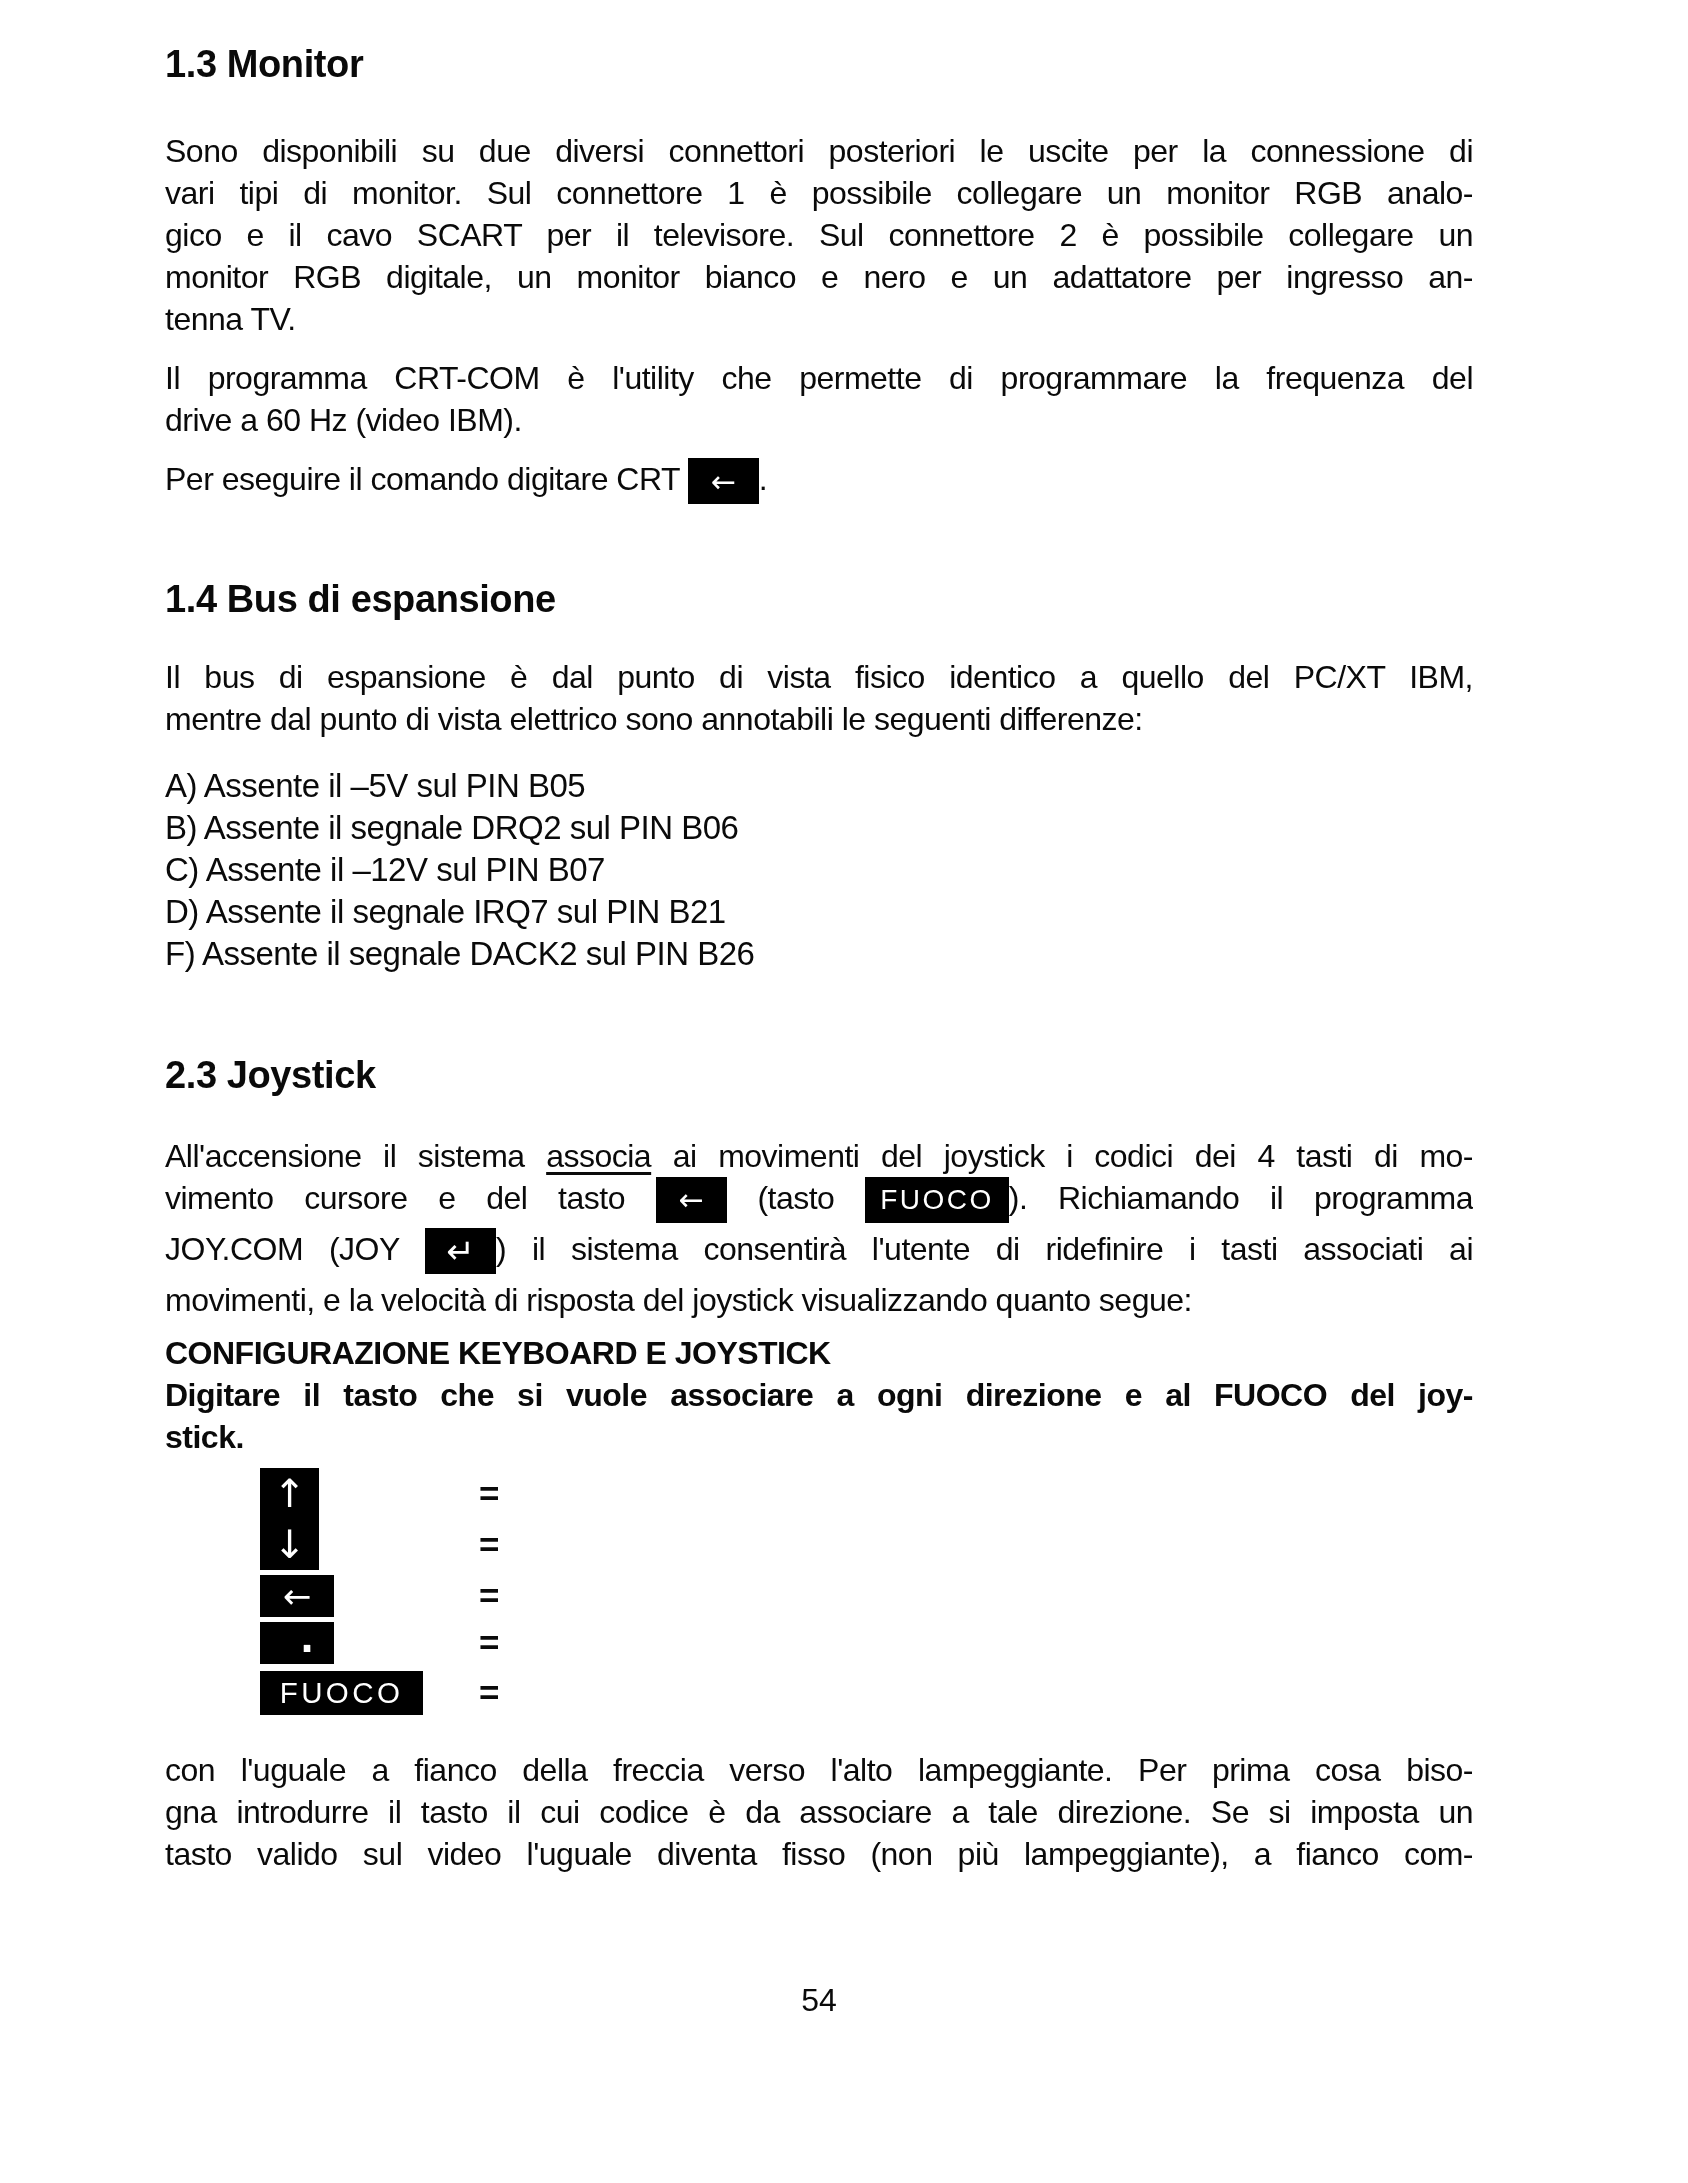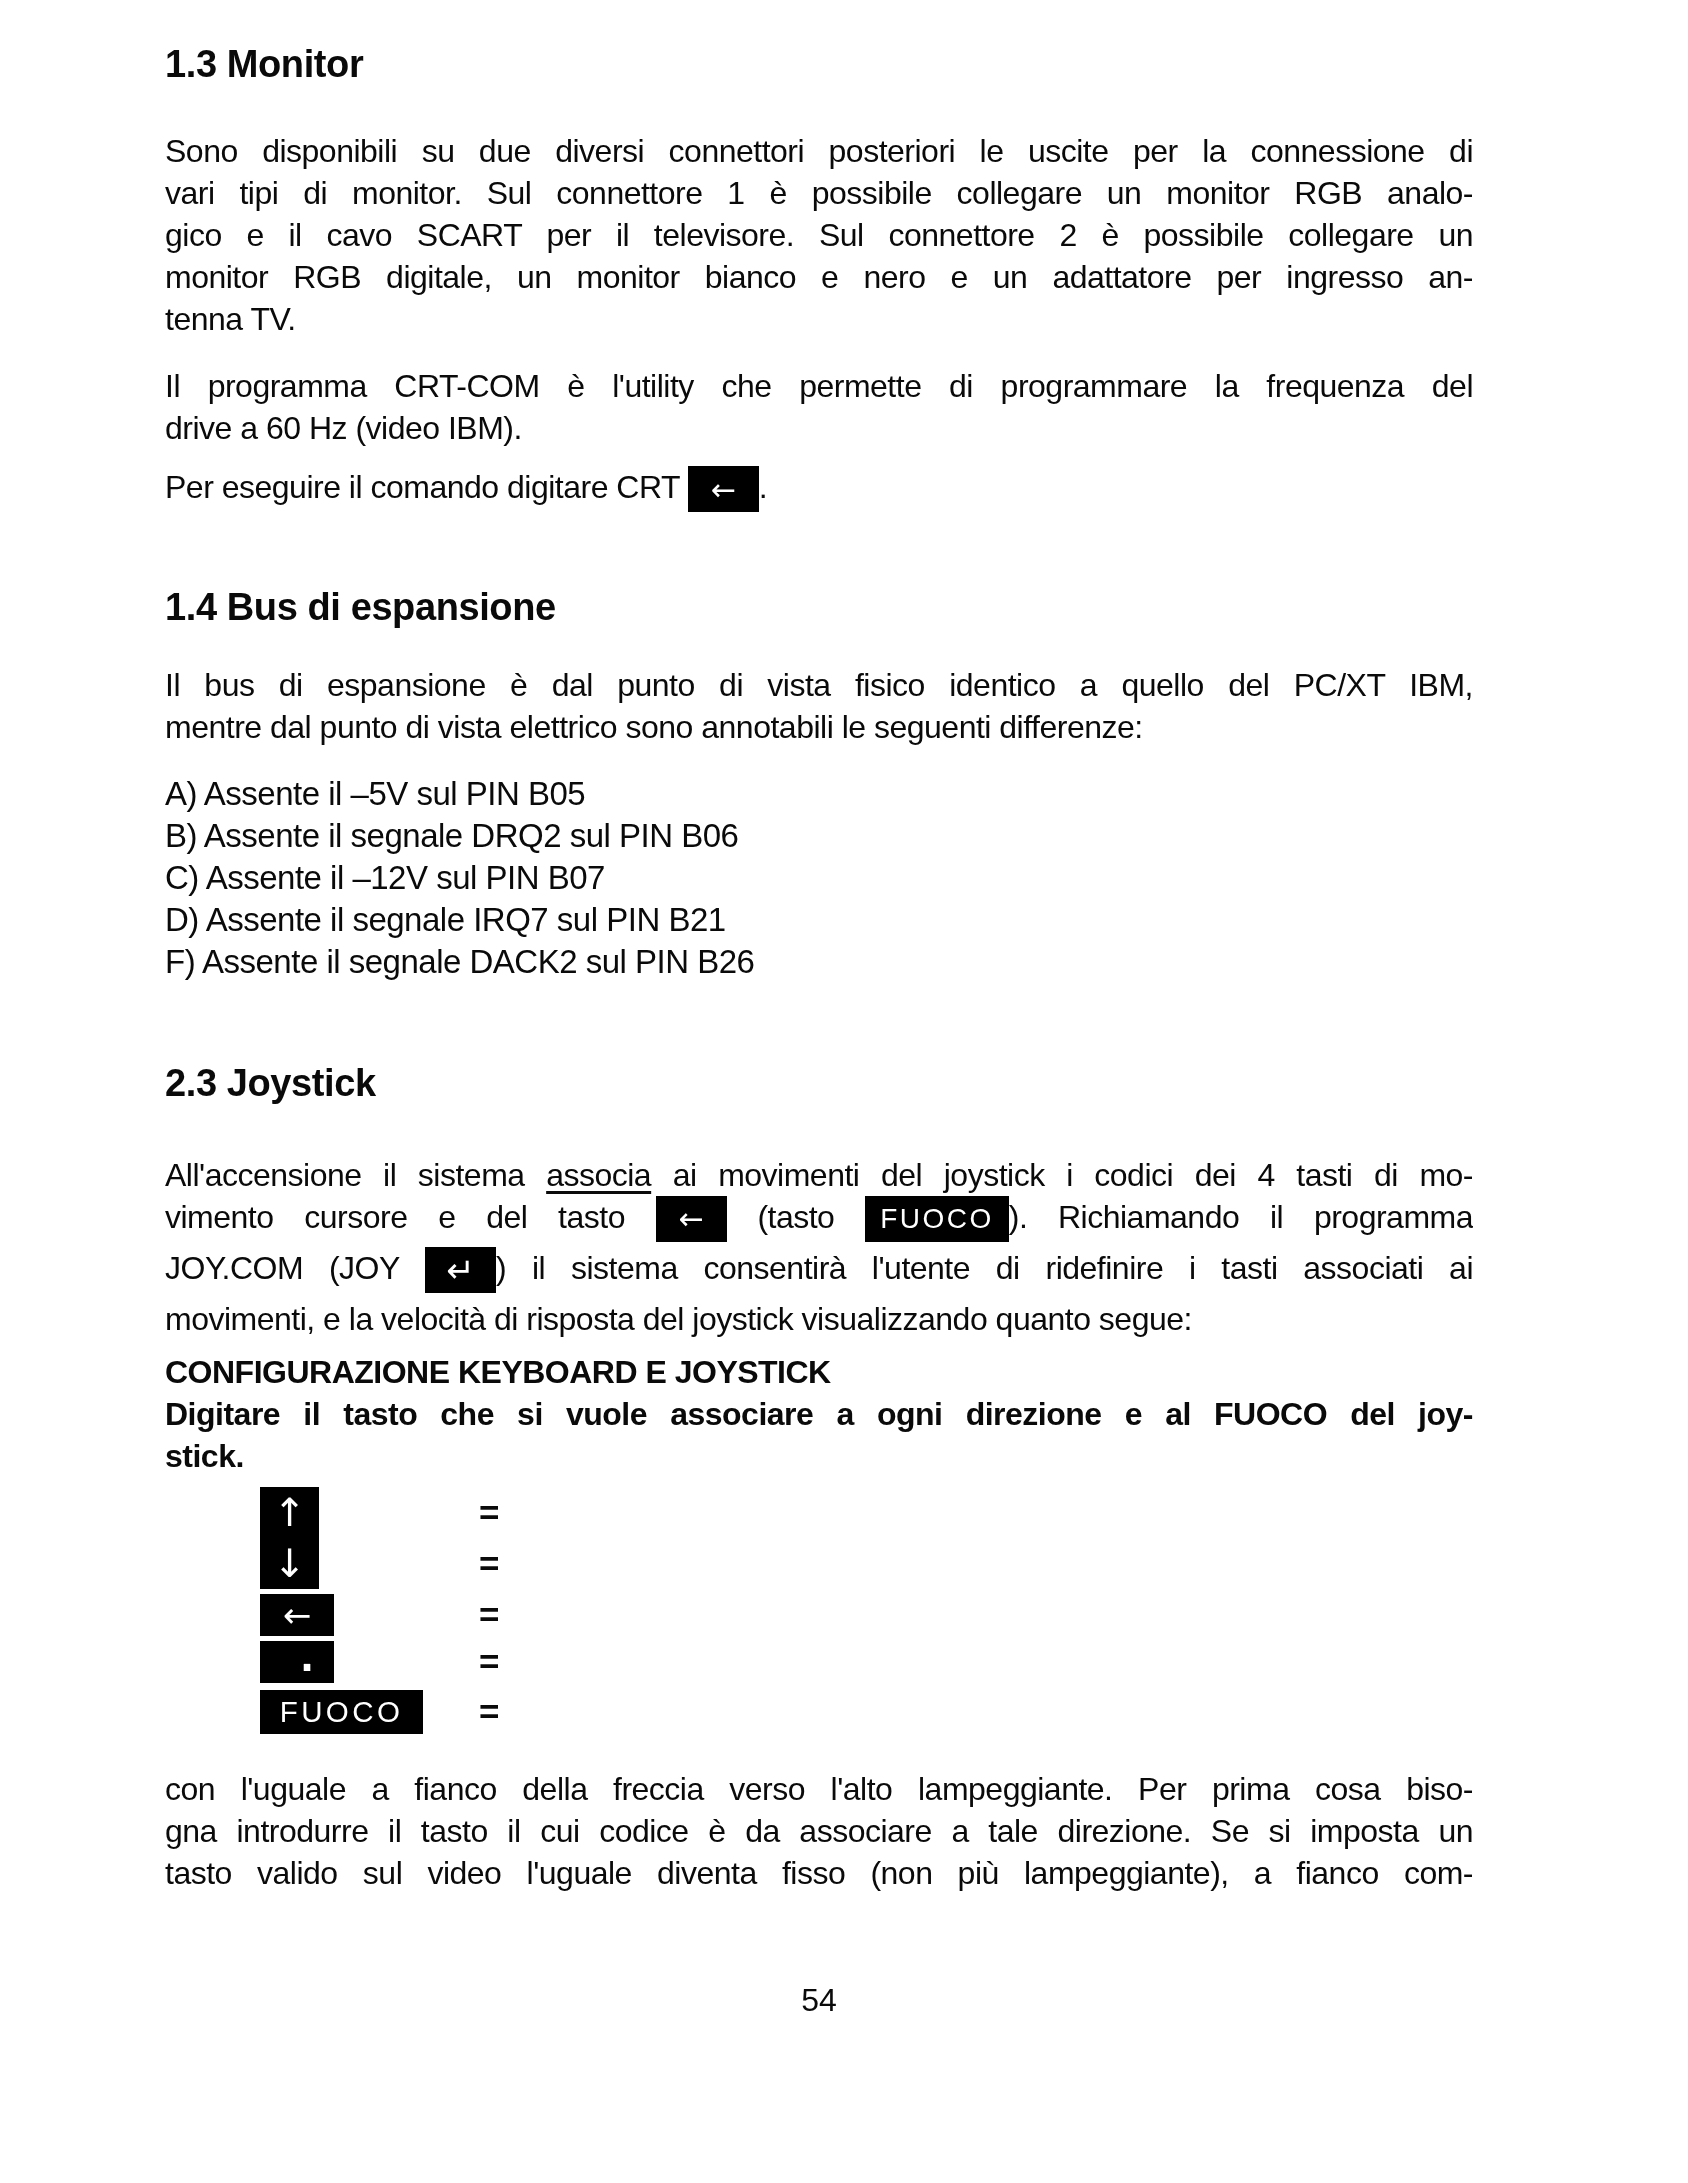--- a/index.html
+++ b/index.html
@@ -20,27 +20,27 @@
     font-size:32px; letter-spacing:-0.5px; line-height:42px; height:42px;
     overflow:hidden; white-space:normal;
   }
   .j { text-align:justify; text-align-last:justify; }
   .b { font-weight:700; }
   .tall { height:51px; }
 
   .list .ln { font-size:33px; }
 
   .mt-p1 { margin-top:44px; }
-  .mt-p2 { margin-top:25px; }
+  .mt-p2 { margin-top:17px; }
   .mt-p3 { margin-top:13.5px; }
   .mt-h14 { margin-top:73px; }
   .mt-busp { margin-top:35px; }
   .mt-list { margin-top:25px; }
   .mt-h15 { margin-top:78px; }
-  .mt-joyp { margin-top:49px; }
+  .mt-joyp { margin-top:38px; }
   .mt-cfg { margin-top:11.8px; }
   .mt-keys { margin-top:10px; }
   .mt-close { margin-top:34px; }
 
   .keyline { line-height:49px; height:49px; }
 
   .ikey {
     display:inline-flex; align-items:center; justify-content:center;
     background:#000; color:#fff; height:46px; vertical-align:middle;
     font-family:"DejaVu Sans",sans-serif;

